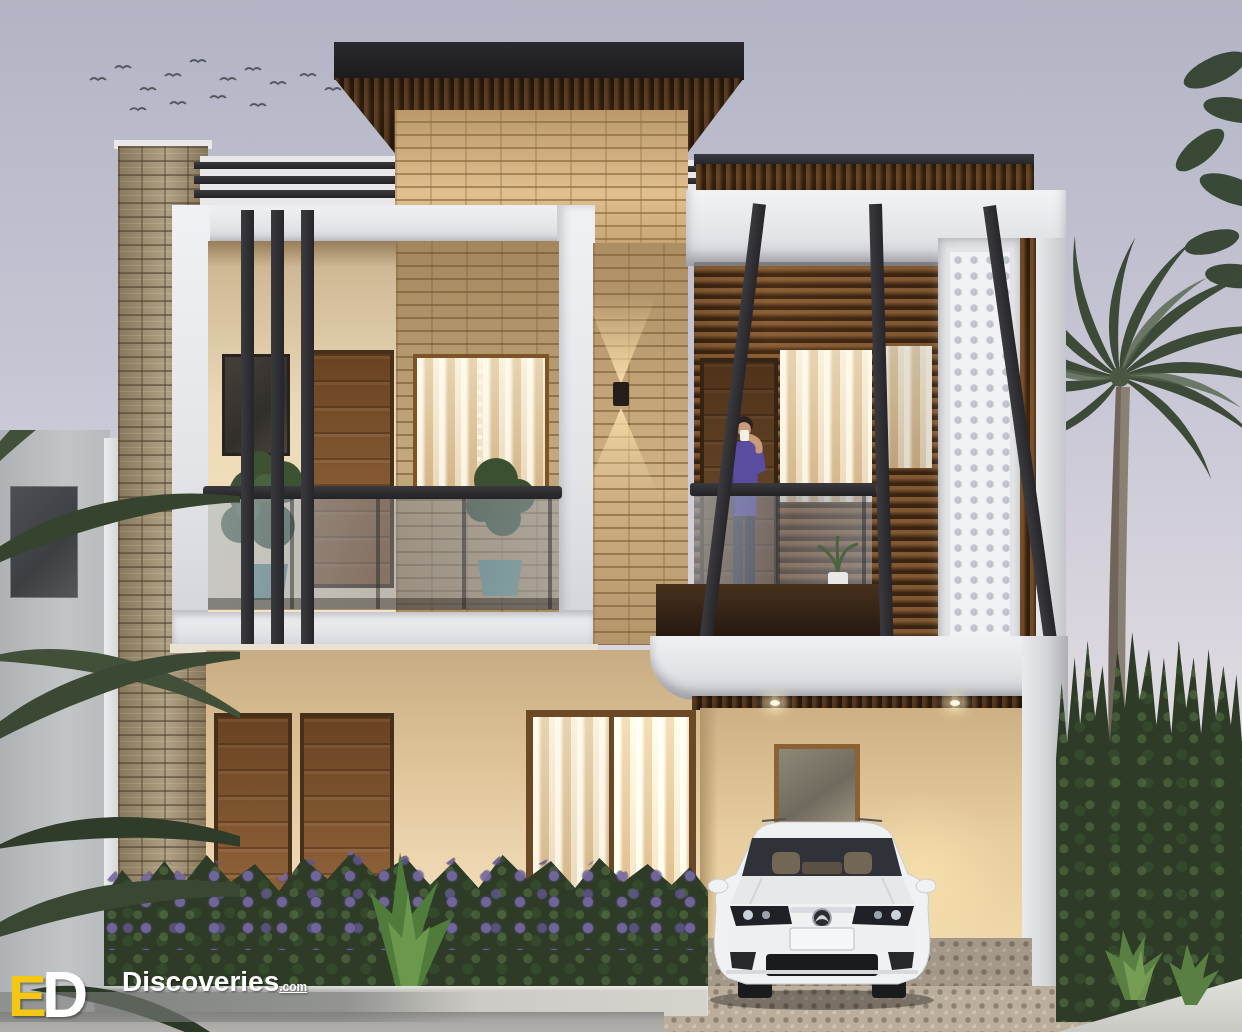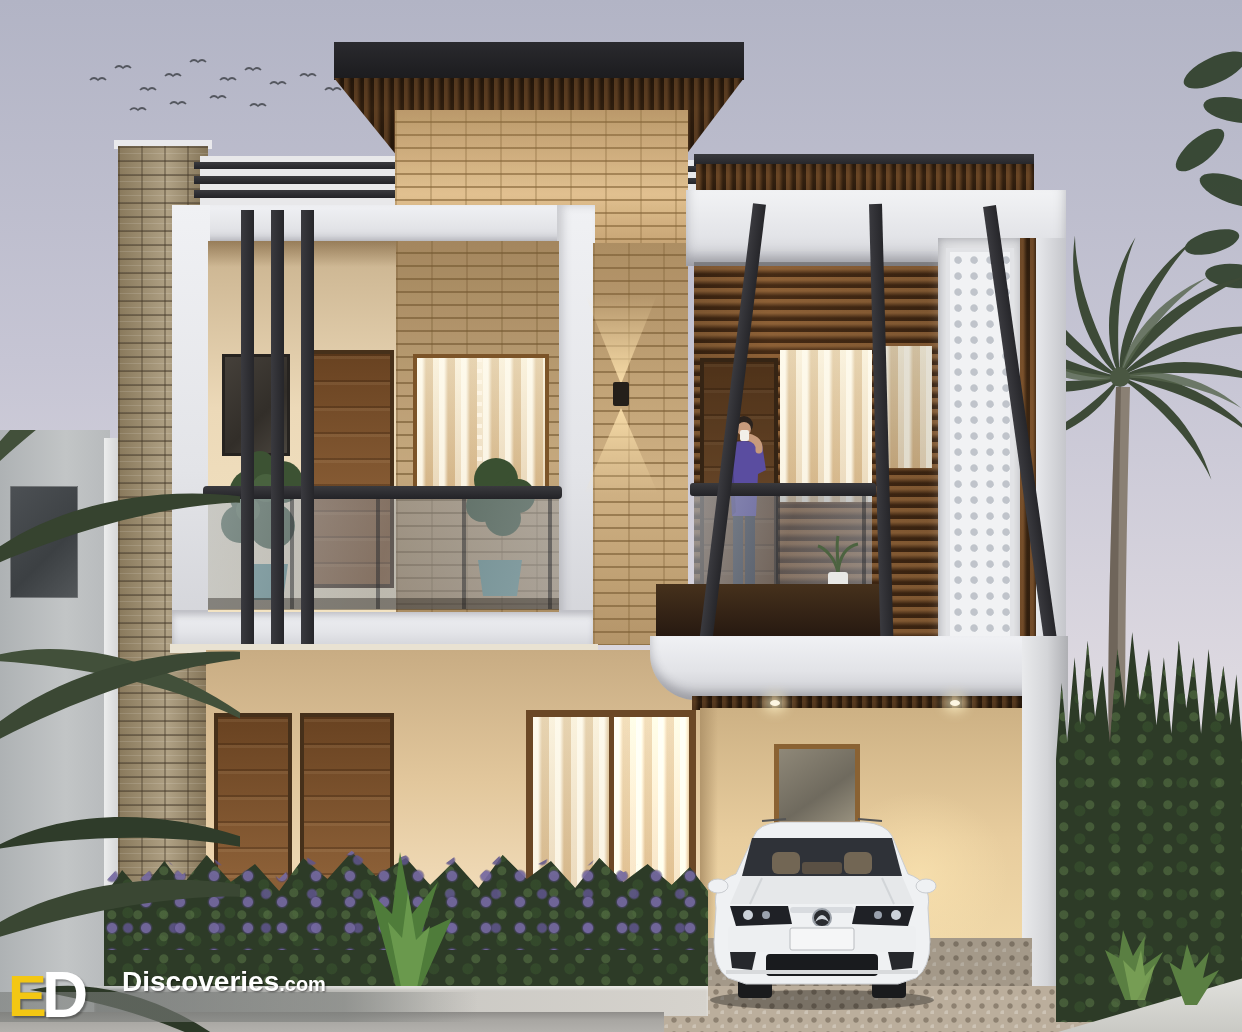--- a/index.html
+++ b/index.html
@@ -330,15 +330,15 @@
       <path transform="translate(-40,330) rotate(-14) scale(2.2)" fill="#3b4834" d="M0,0 C34,-26 96,-34 156,-10 C104,-22 44,-12 0,0 Z"></path>
       <path transform="translate(-10,420) rotate(6) scale(2.0)" fill="#2f3c2a" d="M0,0 C34,-26 96,-34 156,-10 C104,-22 44,-12 0,0 Z"></path>
       <path transform="translate(-40,520) rotate(-4) scale(2.3)" fill="#3a4733" d="M0,0 C34,-26 96,-34 156,-10 C104,-22 44,-12 0,0 Z"></path>
       <path transform="translate(30,560) rotate(24) scale(1.6)" fill="#2c3827" d="M0,0 C34,-26 96,-34 156,-10 C104,-22 44,-12 0,0 Z"></path>
     </g>
   </svg>
 
   <div class="abs" style="left:0;top:992px;width:478px;height:30px;background:linear-gradient(90deg,rgba(122,125,122,.62) 0 72%,rgba(122,125,122,0));"></div>
   <span class="abs" style="left:8px;top:962px;font-size:58px;font-weight:bold;color:#f3c713;text-shadow:2px 2px 2px rgba(0,0,0,.35);">E</span>
   <span class="abs" style="left:42px;top:958px;font-size:64px;font-weight:bold;color:#ffffff;text-shadow:2px 2px 2px rgba(0,0,0,.3);">D</span>
-  <span class="abs wm-txt" style="left:122px;top:966px;font-size:28px;"><span>Discoveries</span><span style="font-size:20px;">.com</span></span>
+  <span class="abs wm-txt" style="left:122px;top:966px;font-size:28px;"><span>Discoveries</span><span style="font-size:12px;text-decoration:underline;">.com</span></span>
 
 </div>
 
 </body></html>

